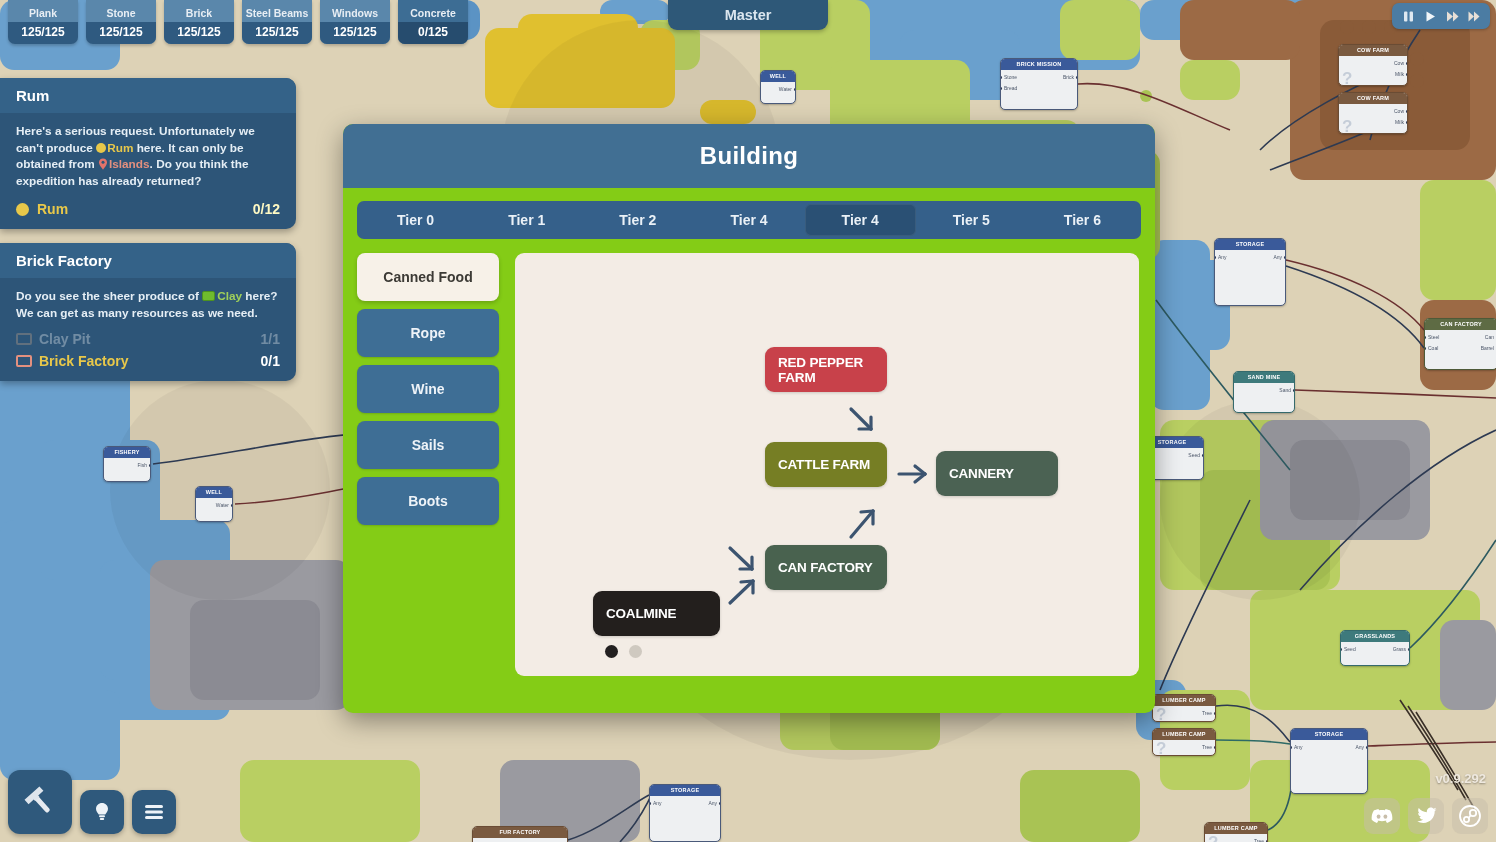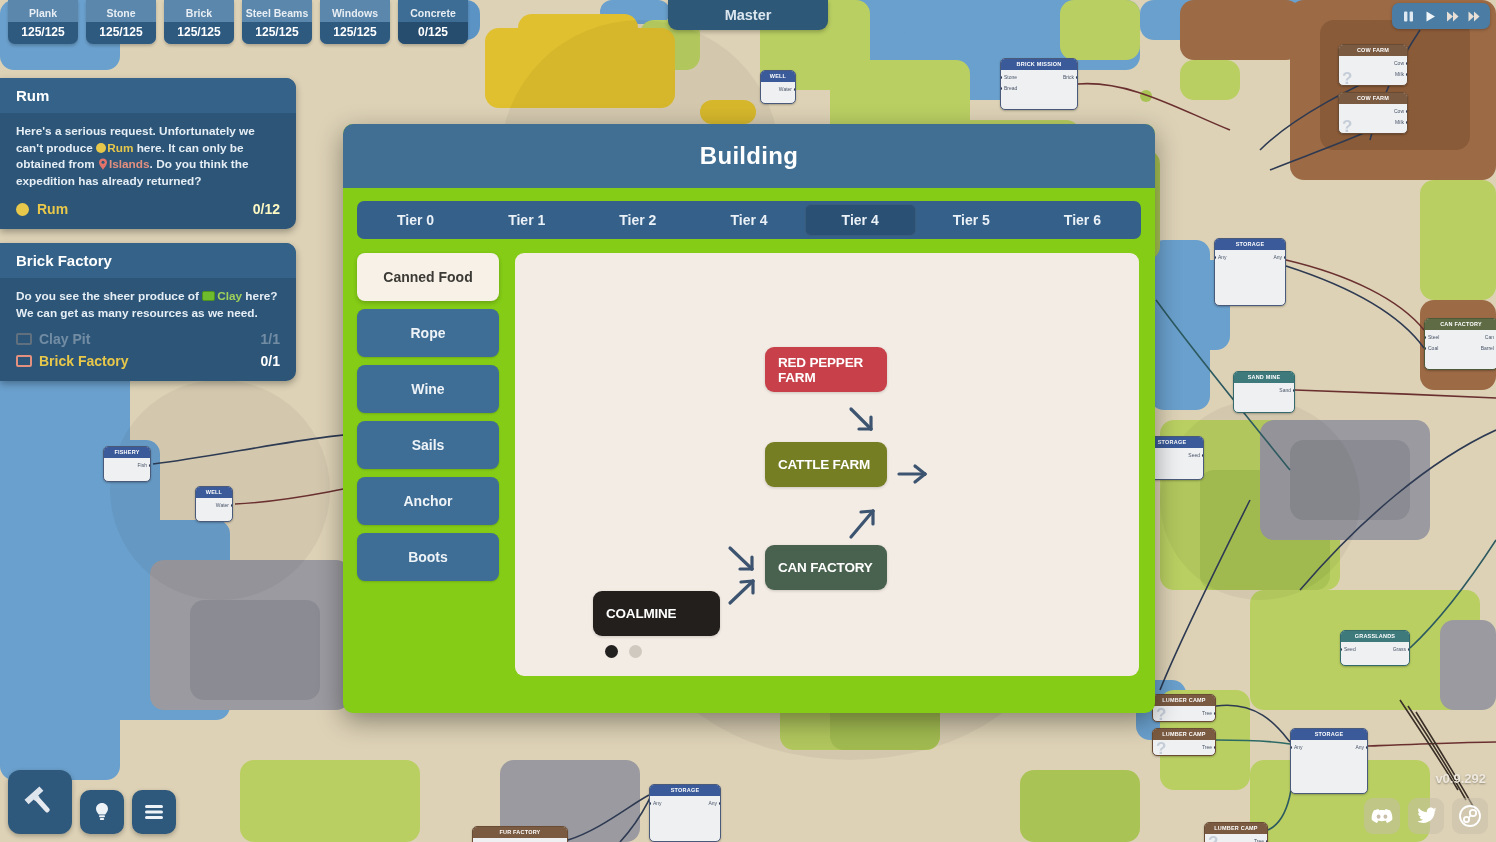--- a/index.html
+++ b/index.html
@@ -530,21 +530,20 @@
       <div class="tier">Tier 5</div>
       <div class="tier">Tier 6</div>
     </div>
 
     <div class="mcontent">
       <div class="sidelist">
         <div class="sitem active">Canned Food</div>
         <div class="sitem">Rope</div>
         <div class="sitem">Wine</div>
         <div class="sitem">Sails</div>
-        <div class="sitem">Anchor</div>
         <div class="sitem">Boots</div>
       </div>
 
       <div class="board">
 
         <svg class="arrow" style="left:330px;top:150px;width:40px;height:40px">
           <g stroke="#3c5470" stroke-width="3.2" fill="none" stroke-linecap="round">
             <path d="M6,6 L26,26"></path>
               <path d="M26,26 L26,14"></path>
               <path d="M26,26 L14,26"></path>
@@ -574,20 +573,21 @@
         <svg class="arrow" style="left:210px;top:322px;width:38px;height:34px">
           <g stroke="#3c5470" stroke-width="3.2" fill="none" stroke-linecap="round">
             <path d="M5,28 L28,6"></path>
               <path d="M28,6 L28,18"></path>
               <path d="M28,6 L16,7"></path>
           </g>
         </svg>
 
         <div class="bnode" style="left:250px;top:94px;width:122px;height:45px;background:#c8414a">RED PEPPER FARM</div>
         <div class="bnode" style="left:250px;top:189px;width:122px;height:45px;background:#767e24">CATTLE FARM</div>
+        <div class="bnode" style="left:421px;top:198px;width:122px;height:45px;background:#4b6253">CANNERY</div>
         <div class="bnode" style="left:250px;top:292px;width:122px;height:45px;background:#49624f">CAN FACTORY</div>
         <div class="bnode" style="left:78px;top:338px;width:127px;height:45px;background:#231f1d">COALMINE</div>
 
         <div class="pager" style="left:90px;top:392px">
           <div class="pdot on"></div>
           <div class="pdot off"></div>
         </div>
       </div>
     </div>
   </div>

